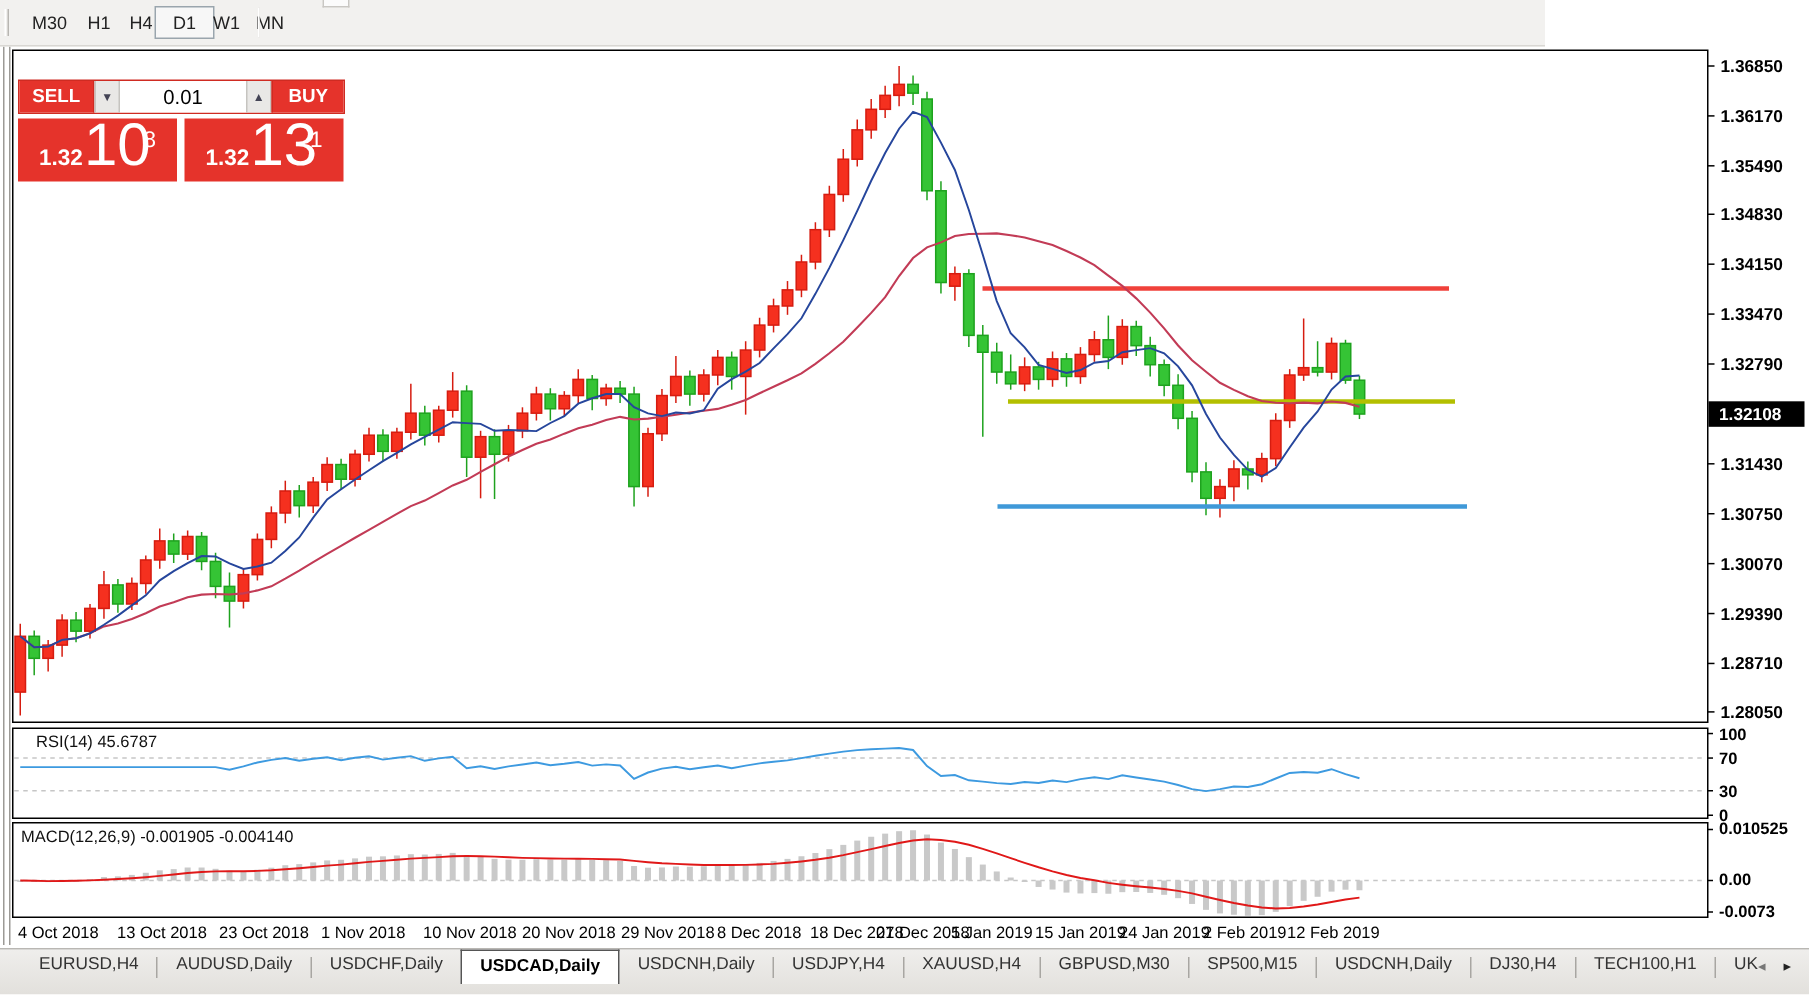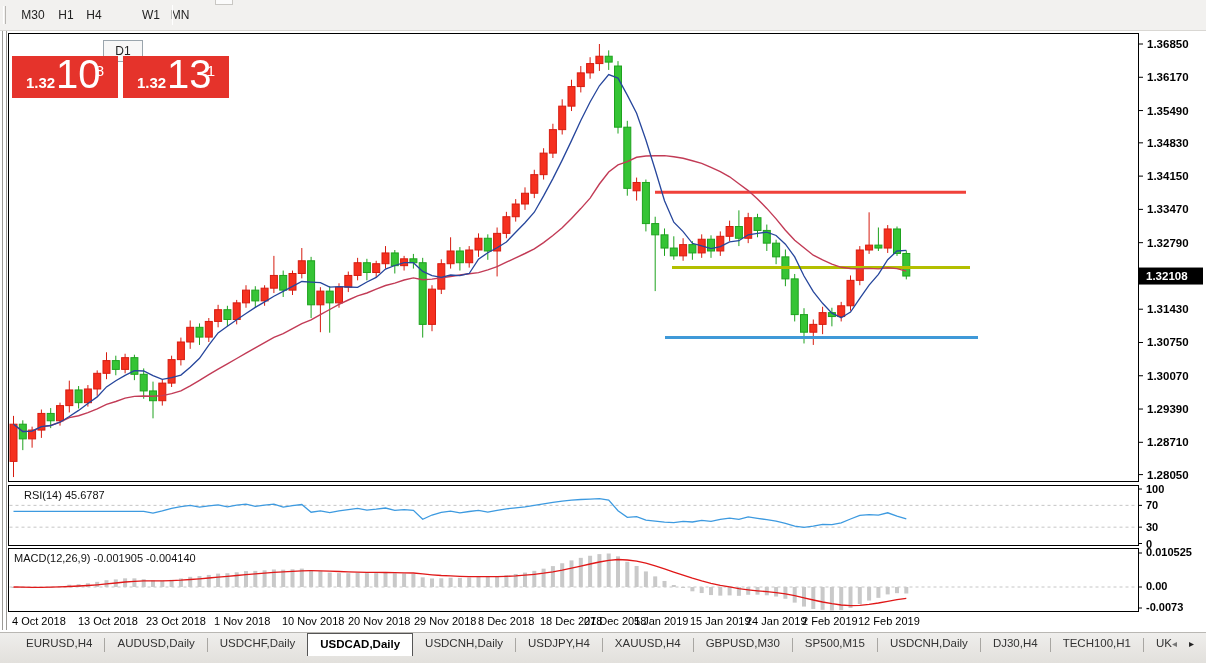--- a/index.html
+++ b/index.html
@@ -2,21 +2,21 @@
 <html><head>
 <meta charset="utf-8">
 <style>
   * { box-sizing: border-box; margin: 0; padding: 0; }
   html,body { width:1206px; height:663px; overflow:hidden; background:#ffffff;
     font-family:"Liberation Sans", sans-serif; }
   #root { position:relative; width:1206px; height:663px; background:#ffffff; }
   #chart-svg { position:absolute; left:0; top:0; z-index:1; }
 
   
-  #toolbar { position:absolute; left:0; top:0; width:1206px; height:31px;
+  #toolbar { position:absolute; left:0; top:0; width:1030px; height:31px;
     background:#f2f1ef; border-bottom:1px solid #d9d7d3; z-index:5; }
   #toolbar .grip { position:absolute; left:3px; top:6px; width:3px; height:18px;
     border-left:1px solid #ffffff; border-right:1px solid #b8b6b2; }
   #toolbar .notch { position:absolute; left:215px; top:0; width:18px; height:5px;
     background:#fbfbfb; border:1px solid #c9c7c3; border-top:none; }
   .tf-btn { position:absolute; top:4px; height:22px; line-height:20px; padding:0 7px;
     font-size:12px; color:#222; text-align:center; cursor:default; border:1px solid transparent; }
   .tf-btn.active { background:#f7f7f7; border:1px solid #9aa5ad; }
   #tf-sep { position:absolute; left:172px; top:5px; width:1px; height:20px; background:#c9c7c3;
     border-right:1px solid #ffffff; }
@@ -454,32 +454,39 @@
       <text x="858" y="625" font-size="11" fill="#000" font-family="&quot;Liberation Sans&quot;, sans-serif">12 Feb 2019</text>
     </svg>
 
   <div id="toolbar">
     <div class="grip"></div>
     <div class="notch"></div>
     <div id="tf-buttons">
         <div class="tf-btn" style="left: 8px; width: 50px;">M30</div>
         <div class="tf-btn" style="left: 46px; width: 40px;">H1</div>
         <div class="tf-btn" style="left: 74px; width: 40px;">H4</div>
-        <div class="tf-btn active" style="left: 103px; width: 40px; margin-top: 36px;">D1</div>
+        <div class="tf-btn active" style="left: 103px; width: 40px;">D1</div>
         <div class="tf-btn" style="left: 131px; width: 40px;">W1</div>
         <div class="tf-btn" style="left: 159px; width: 42px;">MN</div>
       </div>
     <div id="tf-sep"></div>
   </div>
 
   <div class="frame-line" style="left:2px"></div>
   <div class="frame-line" style="left:6px"></div>
 
 
   <div id="trade-panel">
+    <div id="tp-row1">
+      <div id="sell-btn" class="tp-btn">SELL</div>
+      <div class="spin-btn">▼</div>
+      <div id="vol-box">0.01</div>
+      <div class="spin-btn">▲</div>
+      <div id="buy-btn" class="tp-btn">BUY</div>
+    </div>
     <div id="tp-row2">
       <div class="px-box">
         <span class="px-small">1.32</span>
         <span class="px-big">10</span>
         <span class="px-sup">8</span>
       </div>
       <div class="px-box">
         <span class="px-small">1.32</span>
         <span class="px-big">13</span>
         <span class="px-sup">1</span>

